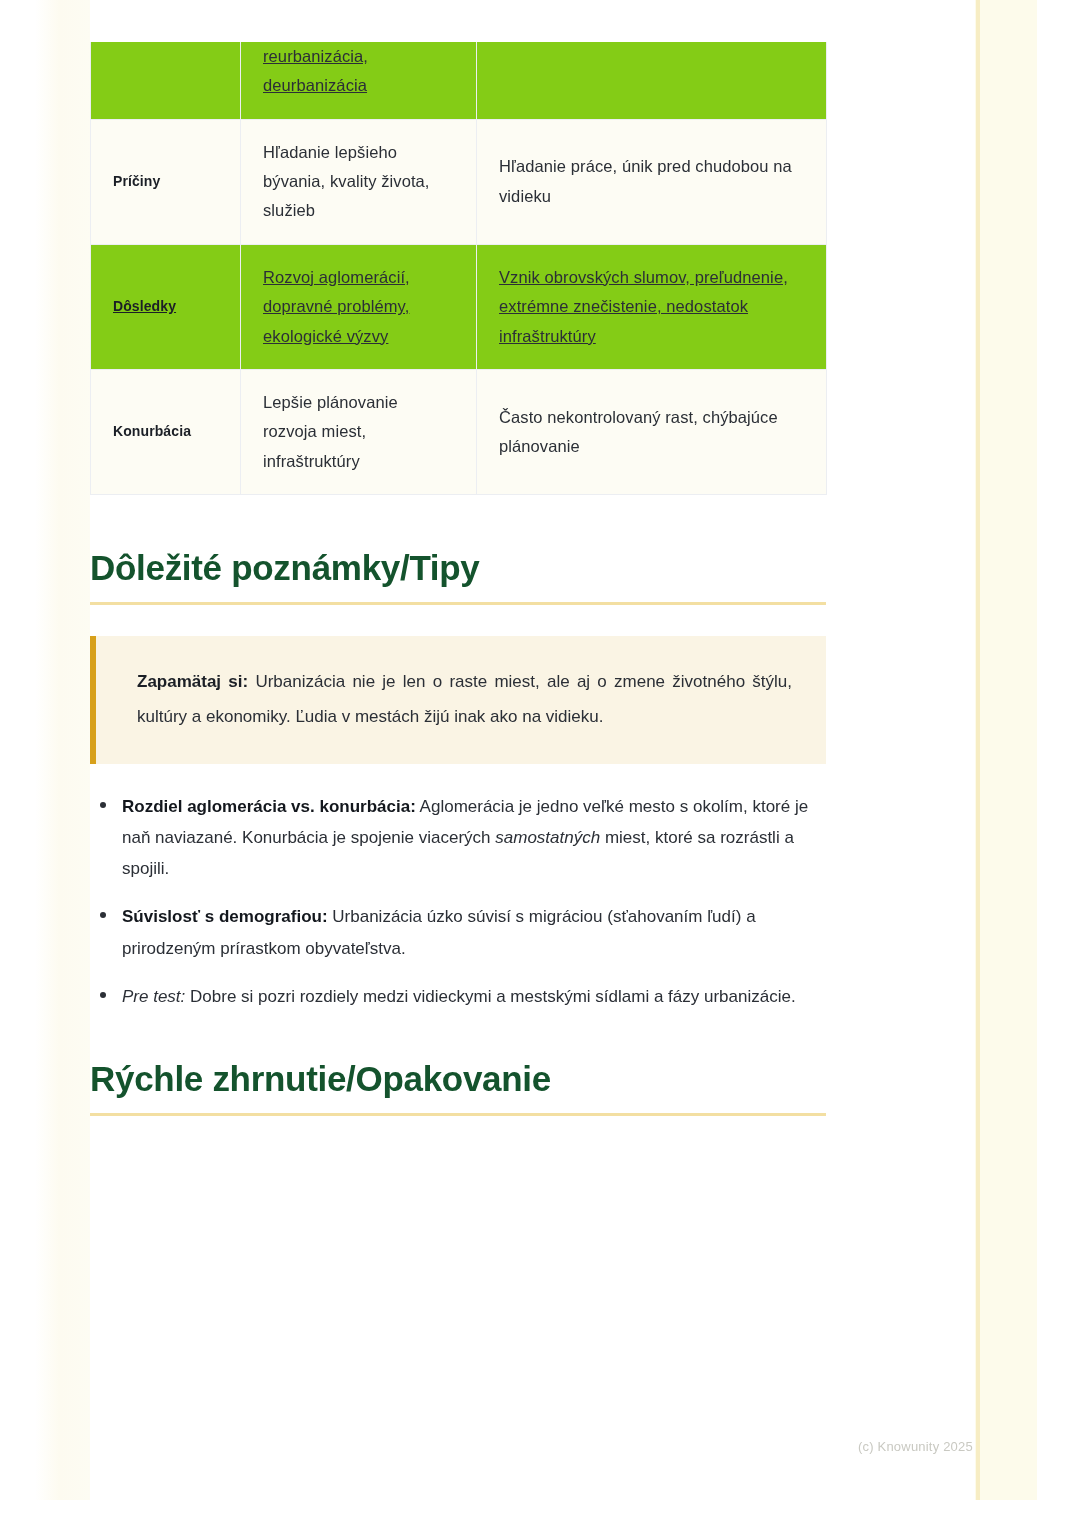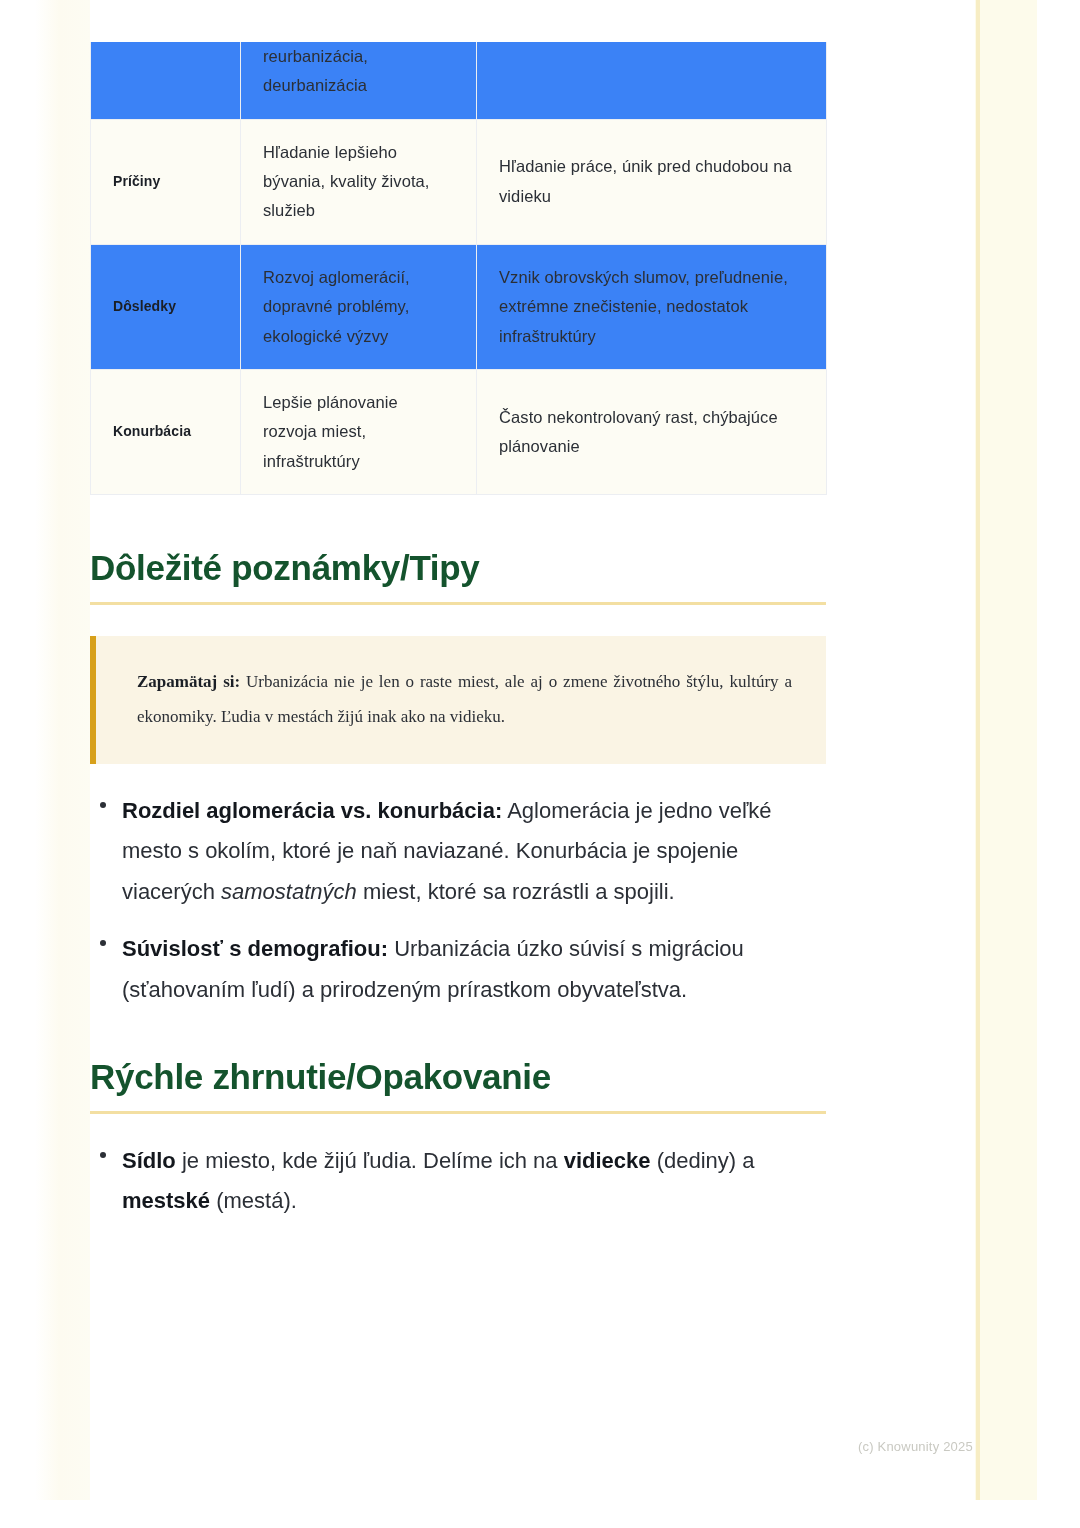--- a/index.html
+++ b/index.html
@@ -78,21 +78,21 @@
 
   table.cmp td {
     border: 1px solid #eceef2;
     padding: 18px 22px;
     vertical-align: middle;
     font-size: 16.5px;
     line-height: 1.78;
     color: #2b2f36;
     letter-spacing: 0.1px;
   }
-  table.cmp tr.rowA td { background: #3b82f6; }
+  table.cmp tr.rowA td { background: #84cc16; text-decoration: underline; }
   table.cmp tr.rowB td { background: #fdfcf4; }
   table.cmp td.lbl {
     font-weight: bold;
     color: #1b1f26;
     font-size: 14px;
     line-height: 1.5;
   }
   table.cmp tr.clipped td {
     border-top: none;
     padding-top: 0;
@@ -122,34 +122,33 @@
     width: 736px;
     background: #faf4e4;
     border-left: 6px solid #d7a01b;
     padding: 29px 34px 29px 41px;
   }
   .callout p {
     font-size: 17px;
     line-height: 2.05;
     color: #2b2f36;
     text-align: justify;
-    font-family: Liberation Serif, serif;
   }
   .callout b { font-weight: bold; color: #1b1f26; }
 
   
   ul.notes {
     margin-top: 27px;
     list-style: none;
   }
   ul.notes > li {
     position: relative;
     padding-left: 32px;
     margin-bottom: 17px;
-    font-size: 22px;
+    font-size: 17px;
     line-height: 1.84;
     color: #2b2f36;
     max-width: 730px;
   }
   ul.notes > li:last-child { margin-bottom: 0; }
   ul.notes > li .dot {
     position: absolute;
     left: 10px;
     top: 11px;
     width: 6px;
@@ -231,33 +230,31 @@
 
         <li>
           <span class="dot"></span><b>Rozdiel aglomerácia vs. konurbácia:</b><span> Aglomerácia je jedno veľké mesto s okolím, ktoré je naň naviazané. Konurbácia je spojenie viacerých </span><i>samostatných</i><span> miest, ktoré sa rozrástli a spojili.</span>
         </li>
 
         <li>
           <span class="dot"></span><b>Súvislosť s demografiou:</b><span> Urbanizácia úzko súvisí s migráciou (sťahovaním ľudí) a prirodzeným prírastkom obyvateľstva.</span>
         </li>
 
 
+        <li>
+          <span class="dot"></span><i>Pre test:</i><span> Dobre si pozri rozdiely medzi vidieckymi a mestskými sídlami a fázy urbanizácie.</span>
+        </li>
 
       </ul>
     </div>
 
     <div class="sec-wrap-2">
       <h2 class="sec-h">Rýchle zhrnutie/Opakovanie</h2>
       <div class="sec-rule"></div>
 
-      <ul class="notes summary-list">
-        <li>
-          <span class="dot"></span><b>Sídlo</b><span> je miesto, kde žijú ľudia. Delíme ich na </span><b>vidiecke</b><span> (dediny) a </span><b>mestské</b><span> (mestá).</span>
-        </li>
-      </ul>
     </div>
 
   </div>
 
   <div class="page-bottom-fade"></div>
 
   <div class="watermark">(c) Knowunity 2025</div>
 
 </div>
 

